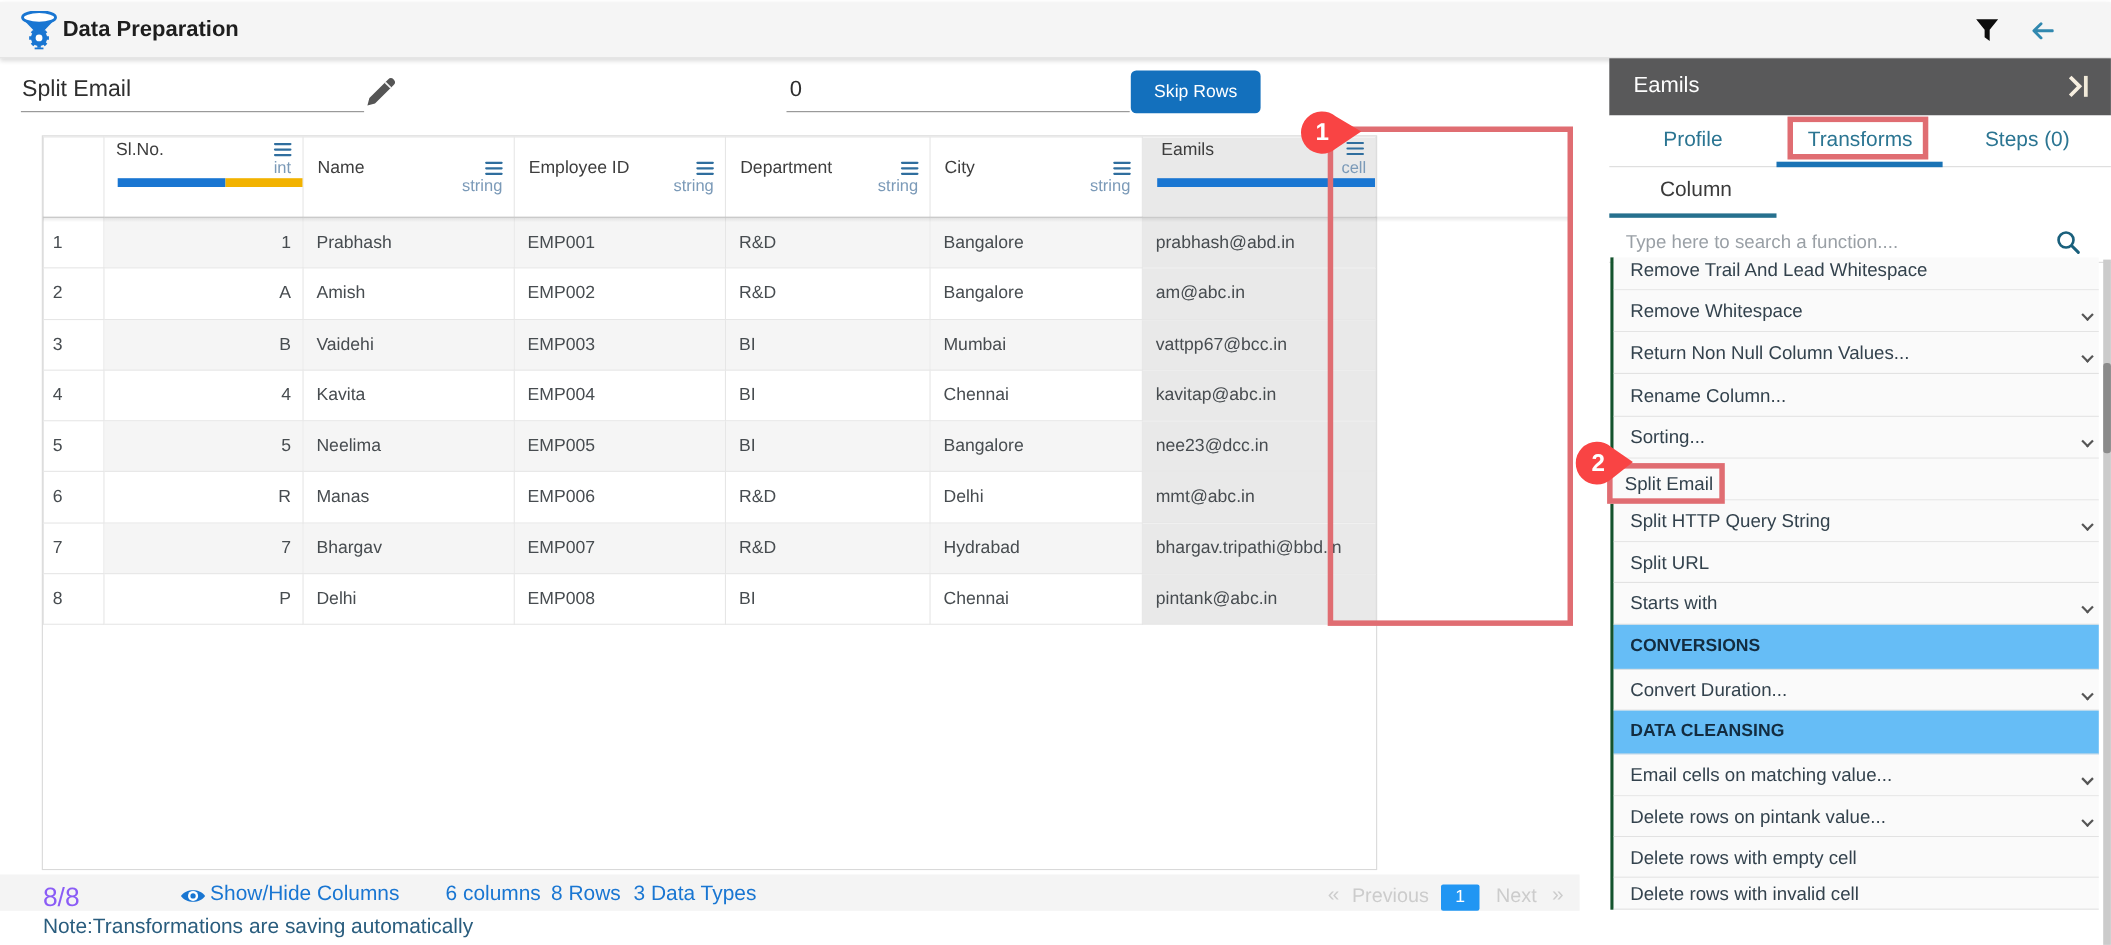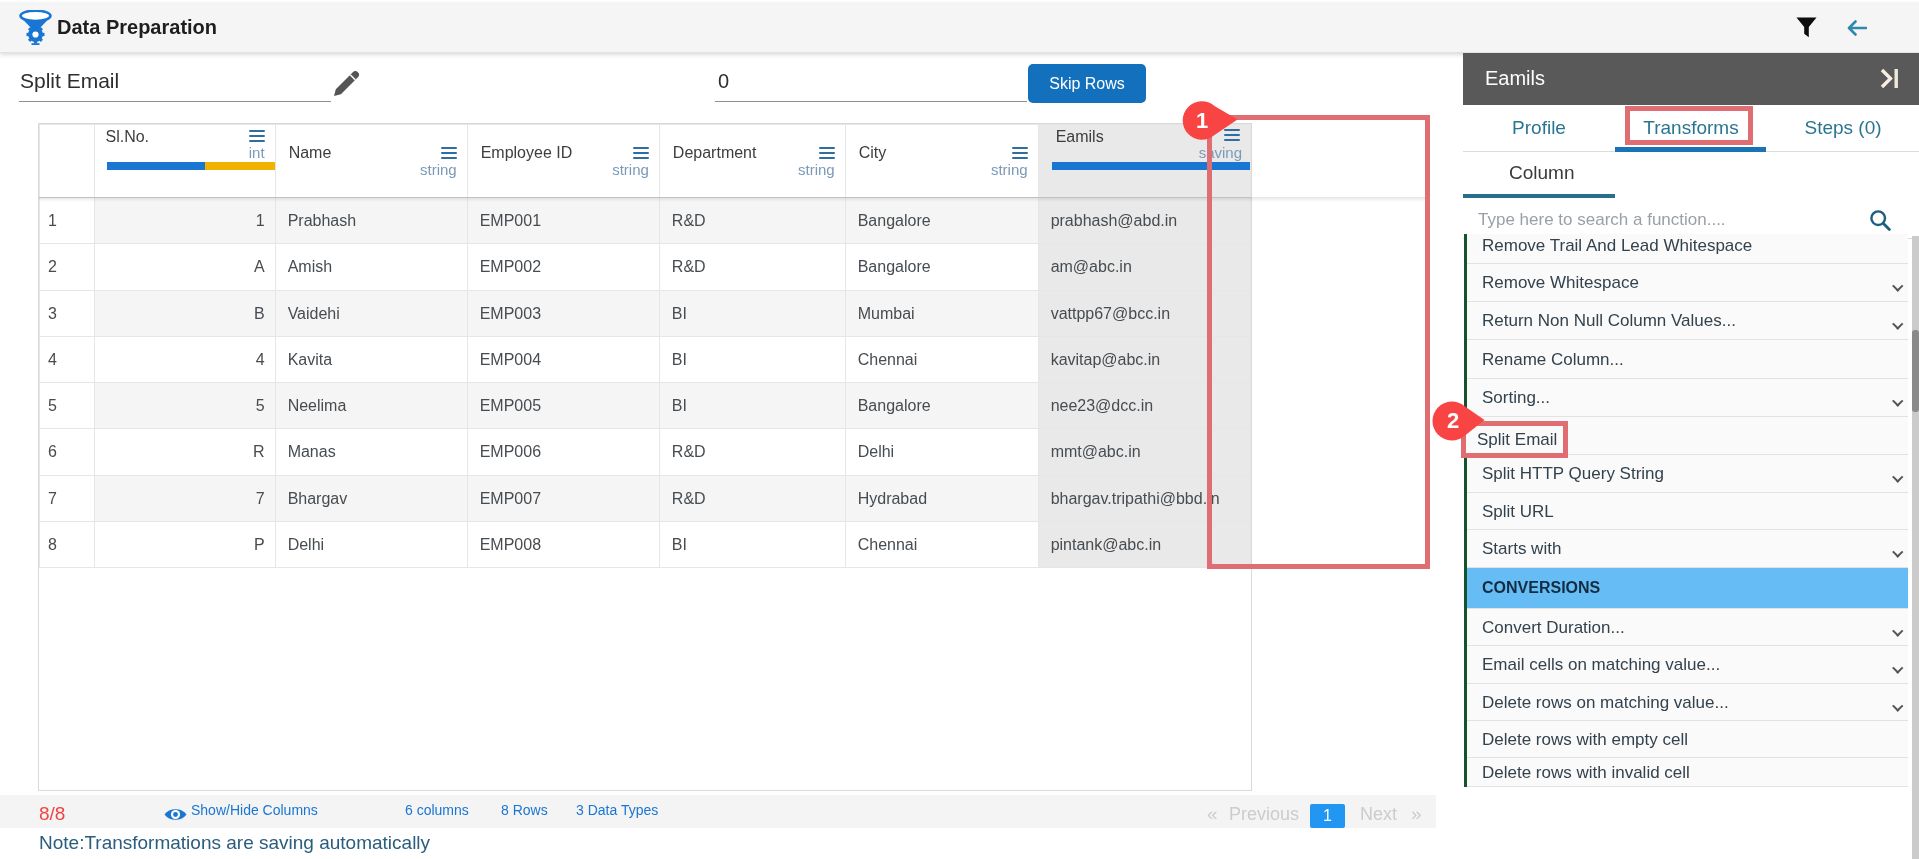--- a/index.html
+++ b/index.html
@@ -40,22 +40,22 @@
 #headshadow { position:absolute; left:39px; top:197px; width:1389px; height:5px; background:linear-gradient(to bottom, rgba(0,0,0,0.10), rgba(0,0,0,0)); pointer-events:none; }
 
 
 #colredbox { position:absolute; left:1207px; top:115px; width:223px; height:454px; border:5px solid #e06d72; }
 #tabredbox { position:absolute; left:1625px; top:106px; width:128px; height:39px; border:5px solid #e06d72; }
 #splitredbox { position:absolute; left:1461px; top:421px; width:107px; height:37px; border:5px solid #e06d72; background:#fafafa; }
 #splitredbox span { position:absolute; left:11px; top:4px; font-size:17px; color:#33424d; }
 
 
 #footstrip { position:absolute; left:0; top:795px; width:1436px; height:33px; background:#f4f4f4; }
-.fblue { color:#1976d2; font-size:14px; position:absolute; }
-#f88 { position:absolute; left:39px; top:803px; font-size:19px; color:#ef4444; }
+.fblue { color:#1976d2; font-size:19px; position:absolute; }
+#f88 { position:absolute; left:39px; top:803px; font-size:24px; color:#8b5cf6; }
 #fnote { position:absolute; left:39px; top:832px; font-size:19px; color:#2a5d7e; }
 #pgprev, #pgnext { color:#cccccc; font-size:19px; position:absolute; }
 #pg1 { position:absolute; left:1310px; top:804px; width:35px; height:24px; background:#2196f3; border-radius:2px; color:#fff; font-size:16px; text-align:center; line-height:24px; }
 
 
 #panelhead { position:absolute; left:1463px; top:53px; width:456px; height:52px; background:#59595a; }
 #panelhead .t { position:absolute; left:22px; top:14px; font-size:20px; color:#fdfdfd; }
 #tabs { position:absolute; left:1463px; top:105px; width:456px; height:47px; border-bottom:1px solid #dcdcdc; background:#fff; }
 .tab { position:absolute; top:117px; width:152px; text-align:center; font-size:19px; color:#2b7592; }
 #tabline { position:absolute; left:1615px; top:147px; width:151px; height:5px; background:#1a73b5; }
@@ -177,21 +177,21 @@
               </div>
               <span class="htype">string</span>
             </th>
       <th style="background:#e9e9e9">
               <span class="hname htop" style="left:17px">Eamils</span>
               <div class="ham" style="top:4px">
                 <i></i>
                 <i></i>
                 <i></i>
               </div>
-              <span class="htype htype2" style="right:8px">saving</span>
+              <span class="htype htype2" style="right:8px">cell</span>
               <div class="hbar" style="left:13px;width:198px;background:#1976d2"></div>
               <div class="hcount">8 Catagories</div>
             </th>
     </tr>
         </thead>
     <tbody>
       <tr class="g">
             <td class="rn">1</td>
             <td class="sl">1</td>
             <td>Prabhash</td>
@@ -346,26 +346,29 @@
         <span style="top: 9px;">Starts with</span>
         <div class="chev" style="top: 18px;"></div>
       </div>
       <div class="fitem fsect" style="height: 41px;">
         <span style="top: 11px;">CONVERSIONS</span>
       </div>
       <div class="fitem" style="height: 37px;">
         <span style="top: 9px;">Convert Duration...</span>
         <div class="chev" style="top: 18px;"></div>
       </div>
+      <div class="fitem fsect" style="height: 40px;">
+        <span style="top: 10px;">DATA CLEANSING</span>
+      </div>
       <div class="fitem" style="height: 38px;">
         <span style="top: 9px;">Email cells on matching value...</span>
         <div class="chev" style="top: 18px;"></div>
       </div>
       <div class="fitem" style="height: 37px;">
-        <span style="top: 9px;">Delete rows on matching value...</span>
+        <span style="top: 9px;">Delete rows on pintank value...</span>
         <div class="chev" style="top: 18px;"></div>
       </div>
       <div class="fitem" style="height: 37px;">
         <span style="top: 9px;">Delete rows with empty cell</span>
       </div>
       <div class="fitem" style="height: 29px;">
         <span style="top: 5px;">Delete rows with invalid cell</span>
       </div>
     </div>
 

